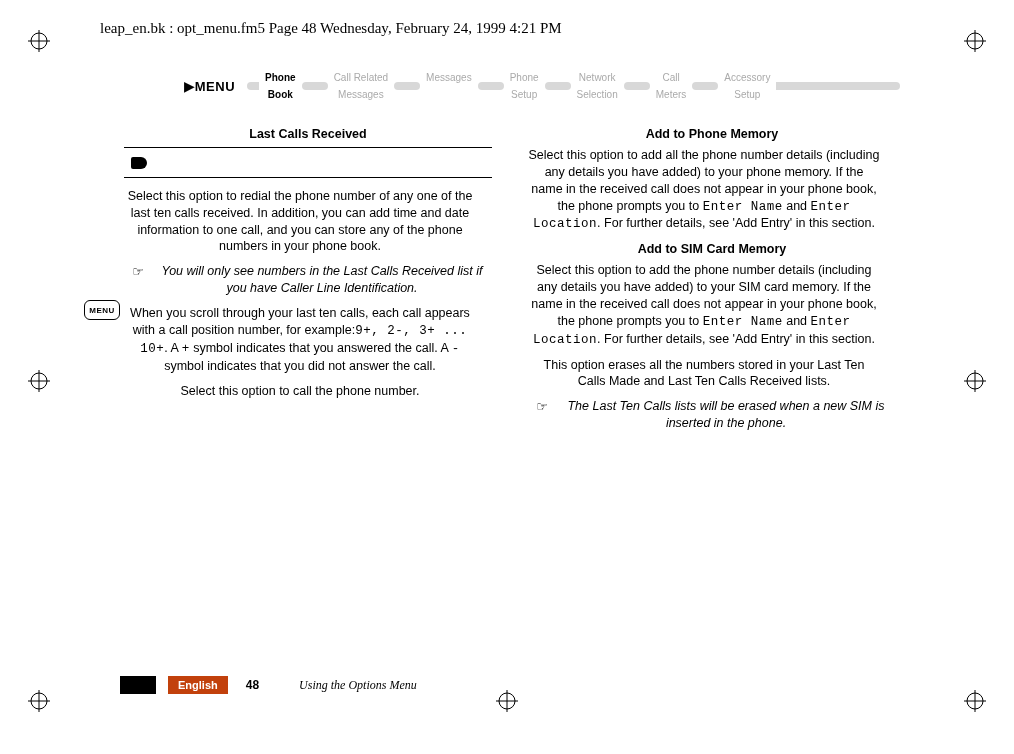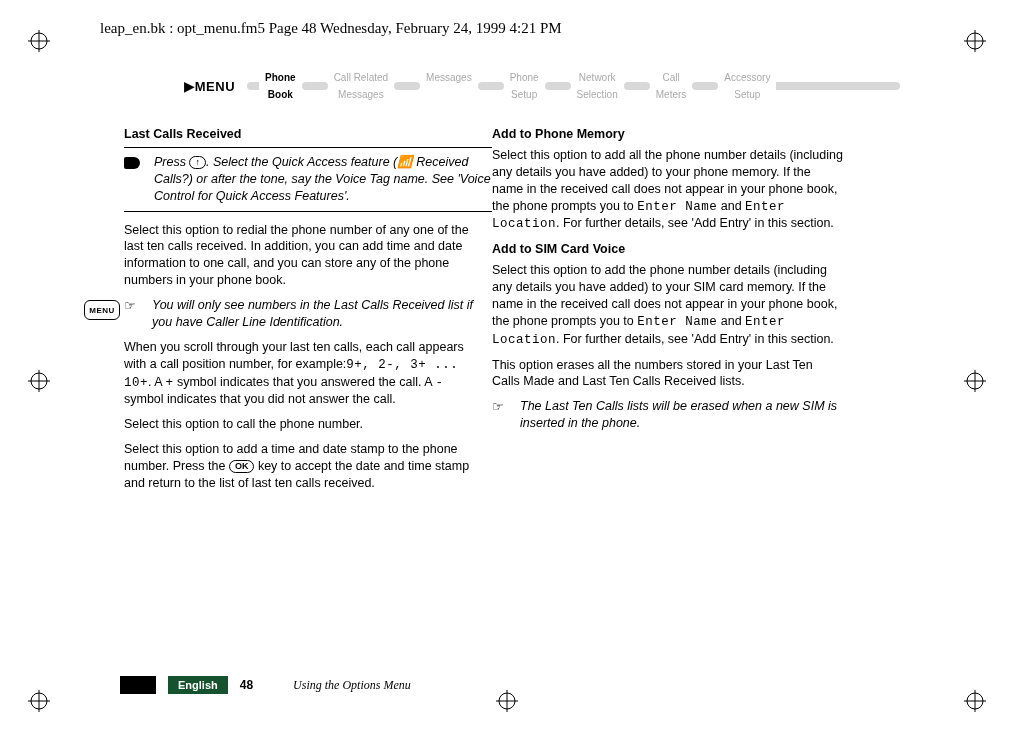--- a/index.html
+++ b/index.html
@@ -72,20 +72,22 @@
     border-radius: 4px;
   }
   .menu-cap-left, .menu-cap-right {
     width: 12px; height: 8px; background: #d8d8d8;
   }
   .menu-cap-left { border-radius: 4px 0 0 4px; }
   .menu-cap-right { border-radius: 0 4px 4px 0; flex-grow:1; }
 
   .columns {
     display: flex;
+    gap: 36px;
+    text-align: center;
   }
   .col {
     width: 368px;
     font-size: 12.5px;
     line-height: 1.35;
   }
   .col h3 {
     font-size: 12.5px;
     font-weight: bold;
     margin: 4px 0 4px 0;
@@ -159,27 +161,27 @@
     display: flex;
     align-items: center;
     gap: 12px;
   }
   .footer .black-tab {
     background: #000;
     width: 36px;
     height: 18px;
   }
   .footer .lang-tab {
-    background: #14532d;
+    background: #c2410c;
     color: #fff;
     font-size: 11px;
     font-weight: bold;
     padding: 3px 10px;
   }
-  .footer .pagenum { font-size: 12px; font-weight: bold; margin-left:0;text-align:center;}
+  .footer .pagenum { font-size: 12px; font-weight: bold; margin-left:6px;text-align:center;}
   .footer .section-title { font-size: 12px; font-style: italic; font-family: "Times New Roman", serif; margin-left: 28px;}
   .arrow-icon {
     display:inline-block;
     width:16px;height:12px;
     background:#000;
     border-radius:2px 6px 6px 2px;
     position:relative;
     vertical-align:middle;
   }
   .hand-icon { font-size:14px; }
@@ -283,51 +285,45 @@
     <div class="menu-cap-right"></div>
   </div>
 
   <div class="columns">
 
     <div class="col">
       <h3 class="top">Last Calls Received</h3>
 
       <div class="quick-box">
         <div class="icon-cell"><span class="arrow-icon"></span></div>
-        <div class="text">
-          <span>Press </span><span class="key">↑</span><span>. Select the Quick Access feature (</span><span>📶</span><span> Received Calls?) or after the tone, say the Voice Tag name. See 'Voice Control for Quick Access Features'.</span>
-        </div>
       </div>
 
       <p>Select this option to redial the phone number of any one of the last ten calls received. In addition, you can add time and date information to one call, and you can store any of the phone numbers in your phone book.</p>
 
       <div class="note-row">
         <div class="hand hand-icon">☞</div>
         <div class="nt">You will only see numbers in the Last Calls Received list if you have Caller Line Identification.</div>
       </div>
 
       <p>
         <span>When you scroll through your last ten calls, each call appears with a call position number, for example:</span><span class="mono">9+, 2-, 3+ ... 10+</span><span>. A </span><span class="mono">+</span><span> symbol indicates that you answered the call. A </span><span class="mono">-</span><span> symbol indicates that you did not answer the call.</span>
       </p>
 
 
       <p>Select this option to call the phone number.</p>
 
-      <p>
-        <span>Select this option to add a time and date stamp to the phone number. Press the </span><span class="key">OK</span><span> key to accept the date and time stamp and return to the list of last ten calls received.</span>
-      </p>
     </div>
 
     <div class="col">
       <h3 class="top">Add to Phone Memory</h3>
       <p>
         <span>Select this option to add all the phone number details (including any details you have added) to your phone memory. If the name in the received call does not appear in your phone book, the phone prompts you to </span><span class="mono">Enter Name</span><span> and </span><span class="mono">Enter Location</span><span>. For further details, see 'Add Entry' in this section.</span>
       </p>
 
-      <h3>Add to SIM Card Voice</h3>
+      <h3>Add to SIM Card Memory</h3>
       <p>
         <span>Select this option to add the phone number details (including any details you have added) to your SIM card memory. If the name in the received call does not appear in your phone book, the phone prompts you to </span><span class="mono">Enter Name</span><span> and </span><span class="mono">Enter Location</span><span>. For further details, see 'Add Entry' in this section.</span>
       </p>
 
       <p>This option erases all the numbers stored in your Last Ten Calls Made and Last Ten Calls Received lists.</p>
 
       <div class="note-row">
         <div class="hand hand-icon">☞</div>
         <div class="nt">The Last Ten Calls lists will be erased when a new SIM is inserted in the phone.</div>
       </div>

